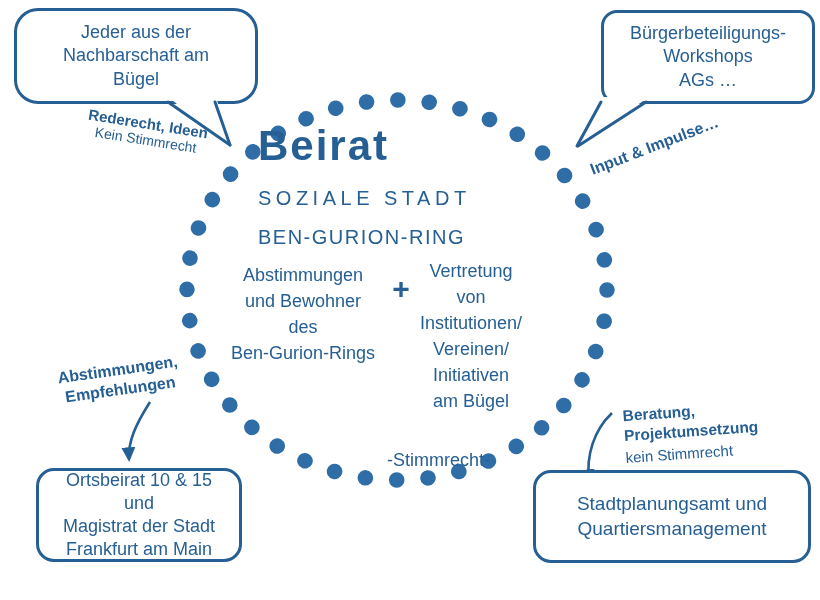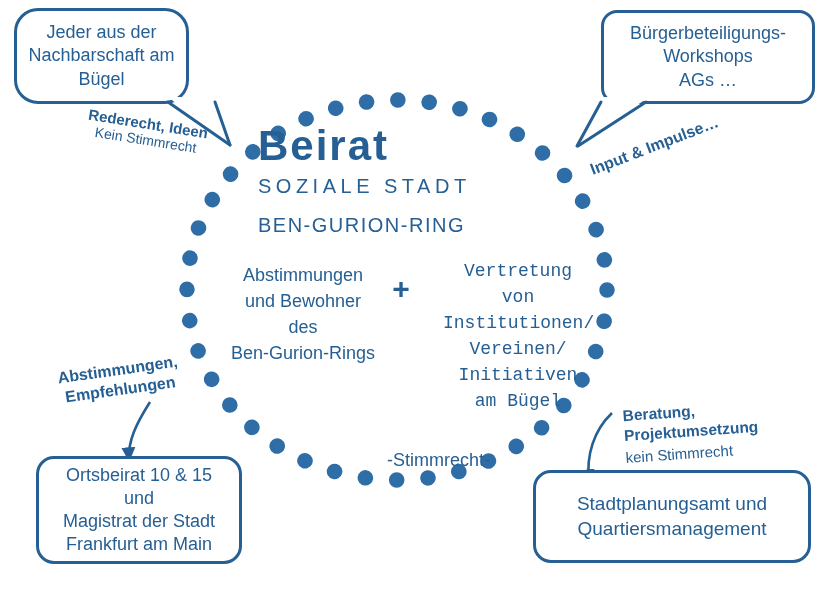--- a/index.html
+++ b/index.html
@@ -13,33 +13,33 @@
   .arrow{ fill:none; stroke:var(--blue); stroke-width:2.6; }
   .ah{ fill:var(--blue); }
   .tailfill{ fill:#ffffff; }
   .tailline{ stroke:var(--blue); stroke-width:3; stroke-linecap:round; fill:none; }
 
   .preline{ white-space:pre-line; }
 
   .bubble{ position:absolute; z-index:1; background:#fff; border:3px solid var(--blue);
            display:flex; align-items:center; justify-content:center; text-align:center;
            font-size:18px; line-height:1.28; color:var(--blue); }
-  #b-tl{ left:14px;  top:8px;   width:175px; height:96px;  border-radius:24px; }
+  #b-tl{ left:14px;  top:8px;   width:244px; height:96px;  border-radius:24px; }
   #b-tr{ left:601px; top:10px;  width:214px; height:94px;  border-radius:16px; }
-  #b-bl{ left:36px;  top:456px; width:206px; height:108px; border-radius:18px; }
+  #b-bl{ left:36px;  top:468px; width:206px; height:94px; border-radius:18px; }
   #b-br{ left:533px; top:470px; width:278px; height:93px;  border-radius:18px; font-size:19px; }
 
   #title-block{ position:absolute; left:258px; top:122px; width:280px; text-align:left; z-index:1; }
   #title{ font-size:42px; font-weight:bold; letter-spacing:2px; }
-  #sub1{ font-size:20px; letter-spacing:4.5px; margin-top:5px; }
+  #sub1{ font-size:20px; letter-spacing:4.5px; margin-top:17px; }
   #sub2{ font-size:20px; letter-spacing:1.5px; margin-top:16px; }
 
   .col{ position:absolute; text-align:center; font-size:18px; line-height:1.45; z-index:1; }
   #col-left{ left:226px; top:262px; width:154px; }
-  #col-right{ left:443px; top:258px; width:150px;font-family:Liberation Mono, monospace; }
+  #col-right{ left:396px; top:258px; width:150px; }
   #plus{ position:absolute; left:384px; top:272px; width:34px; text-align:center;
          font-size:30px; font-weight:bold; z-index:1; }
   #voting{ position:absolute; left:310px; top:450px; width:180px; text-align:right; font-size:18px; z-index:1; }
 
   .lbl{ position:absolute; z-index:1; color:var(--blue); }
   .b{ font-weight:bold; }
   .n{ font-weight:normal; }
   #lbl-rederecht{ left:72px; top:115px; width:150px; text-align:center; transform:rotate(9deg); font-size:15px; }
   #lbl-rederecht .n{ font-size:14px; }
   #lbl-input{ left:577px; top:137px; width:155px; text-align:center; transform:rotate(-21deg); font-size:16px; }

